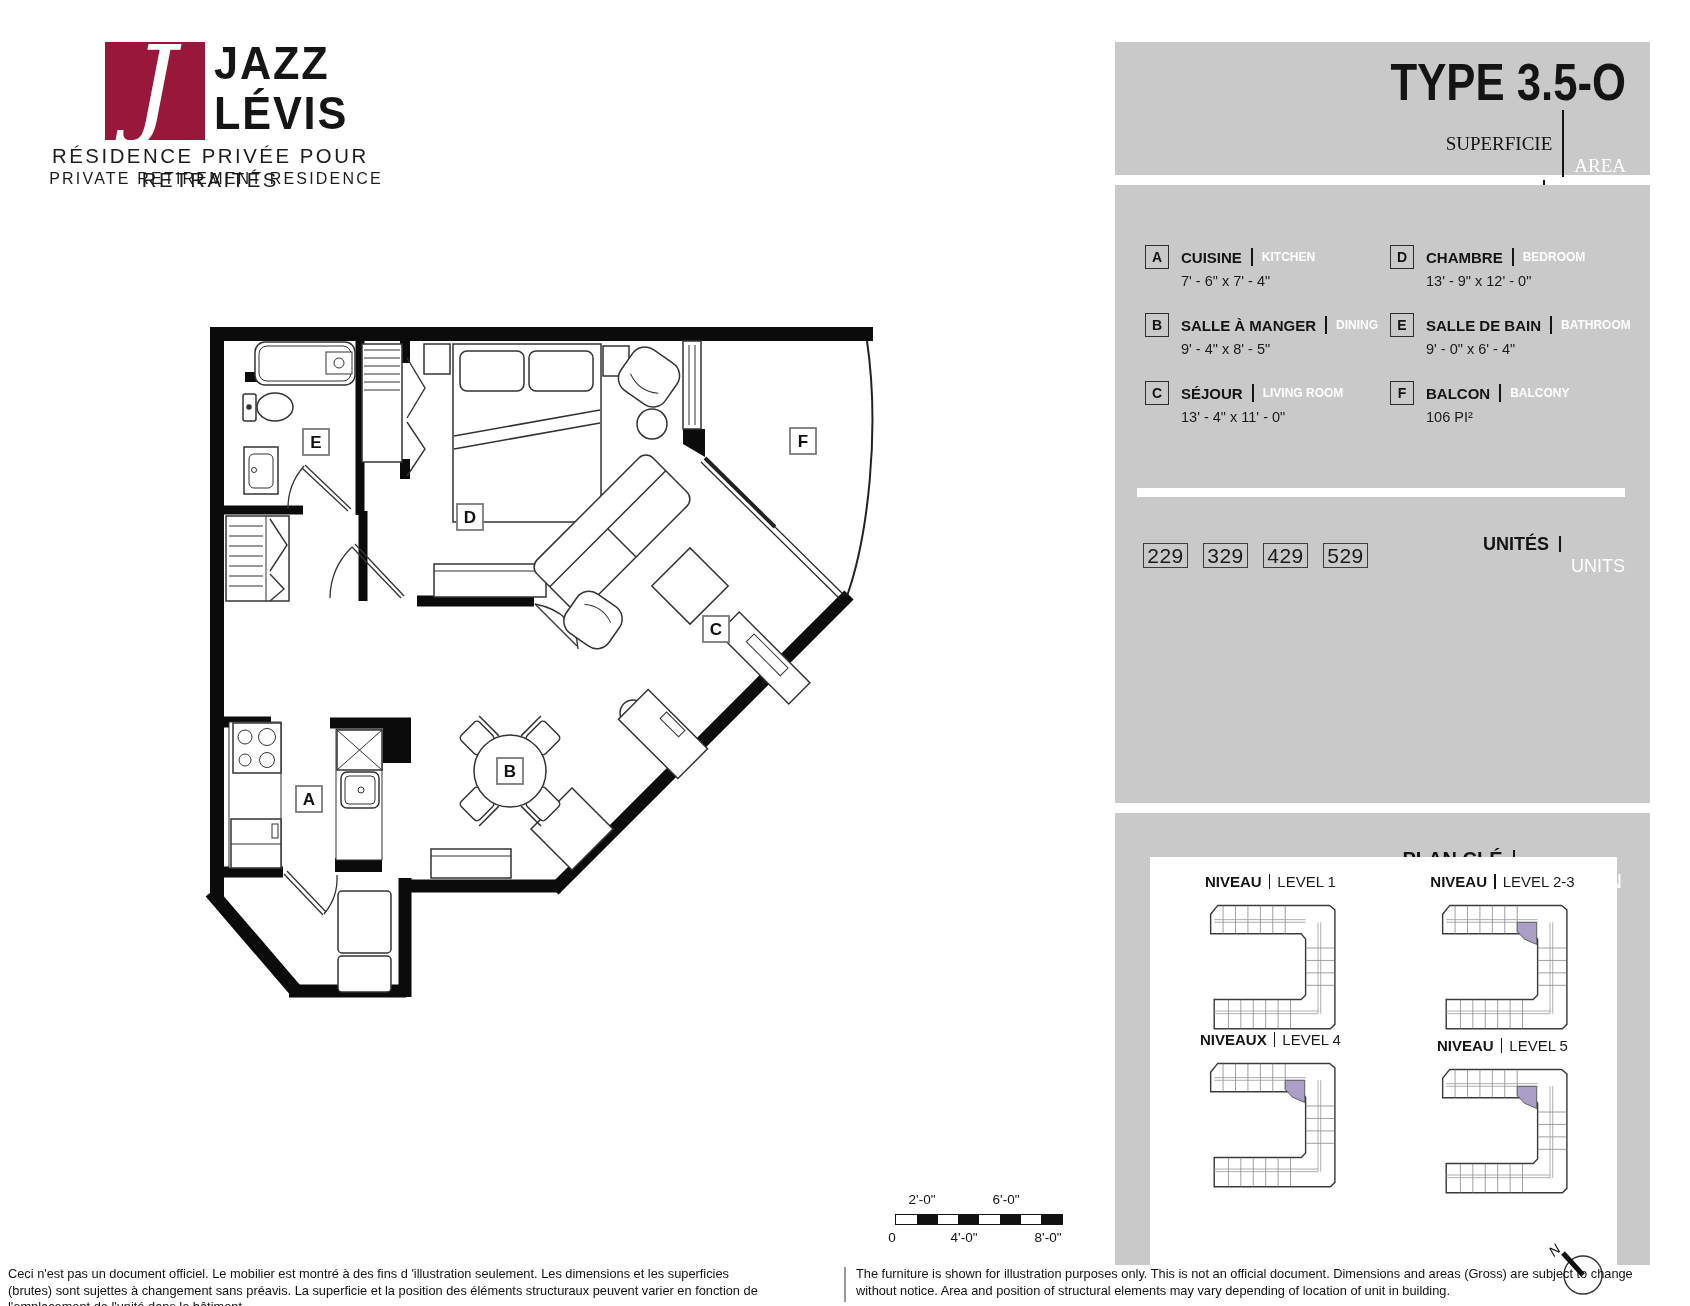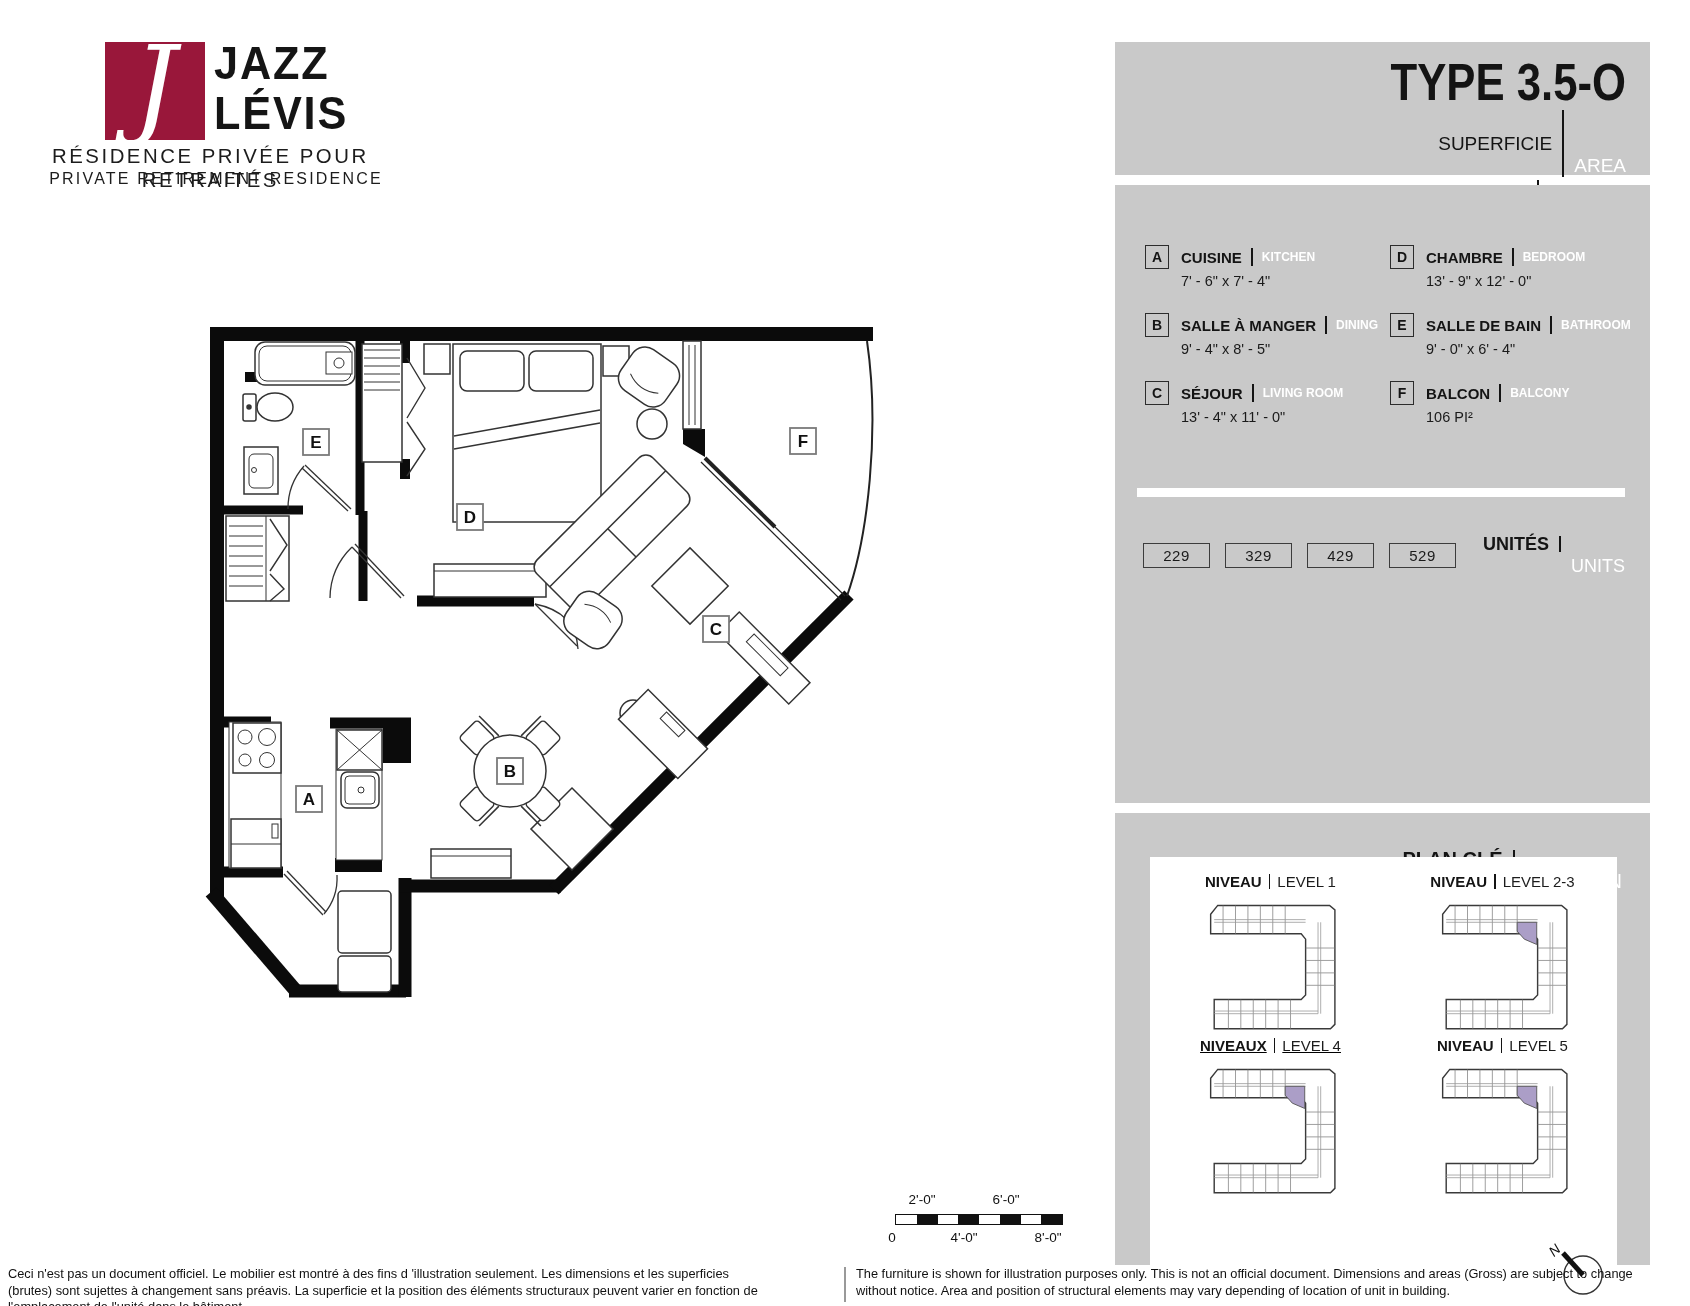--- a/index.html
+++ b/index.html
@@ -11,21 +11,21 @@
   #logo-monogram { width:100%; height:100%; display:flex; align-items:center; justify-content:center;
     font-family:"DejaVu Serif", serif; font-style:italic; font-size:108px; color:#fff; padding-bottom:12px; }
   #logo-name { left:214px; top:38px; line-height:50px; font-weight:bold; font-size:47px; letter-spacing:2px; color:#151515; transform:scaleX(.92); transform-origin:left top; }
   #logo-tag-fr { left:28px; top:144px; width:376px; text-align:center; font-size:21px; letter-spacing:2.6px; color:#1c1c1c; transform:scaleX(.97); transform-origin:left top; }
   #logo-tag-en { left:28px; top:170px; width:376px; text-align:center; font-size:16px; letter-spacing:2.2px; color:#1c1c1c; }
 
   
   .gray-panel { background:#c9c9c9; left:1115px; width:535px; }
   #panel-header { top:42px; height:133px; padding:14px 24px 0 0; text-align:right; }
   #type-title { font-size:52px; font-weight:bold; color:#141414; letter-spacing:0; transform:scaleX(.84); transform-origin:right top; line-height:52px; }
-  .hdr-line { display:flex; justify-content:flex-end; align-items:center; }
+  .hdr-line { display:flex; justify-content:flex-end; align-items:center;font-family:Liberation Serif, serif; }
   #superficie-line { margin-top:2px; font-size:19px; }
   #area-line { margin-top:3px; font-size:24px; }
   .lbl-fr { color:#141414; } .lbl-en { color:#fff;margin-top:45px; }
   .sep { background:#141414; width:2px; align-self:stretch; margin:0 10px; }
   #area-value { font-weight:bold; margin-right:8px; }
 
   #panel-main { top:185px; height:618px; }
   .legend-col { position:absolute; top:60px; }
   #legend-col-left { left:30px; } #legend-col-right { left:275px; }
   .legend-item { margin-bottom:24px; min-height:34px; }
@@ -33,29 +33,29 @@
   .letter-box { width:24px; height:24px; border:1.6px solid #2c2c2c; display:flex; align-items:center; justify-content:center;
     font-size:14px; font-weight:bold; color:#141414; margin-right:12px; flex:none; }
   .legend-fr { font-weight:bold; font-size:15px; color:#141414; white-space:nowrap;text-align:right; }
   .legend-sep { background:#141414; width:2px; height:18px; margin:0 9px; }
   .legend-en { font-weight:bold; font-size:12px; color:#fff; white-space:nowrap; }
   .legend-dims { font-size:14.5px; color:#1a1a1a; margin:4px 0 0 36px; white-space:nowrap; }
   #units-divider { position:absolute; left:22px; top:303px; width:488px; height:9px; background:#fff; }
   #units-title { position:absolute; right:25px; top:326px; display:flex; align-items:center; font-size:18px; }
   #units-title .lbl-fr, #plan-cle-title .lbl-fr { font-weight:bold; }
   #units-row { position:absolute; left:28px; top:358px; display:flex; gap:15px; }
-  .unit-box { width:67px; height:25px; border:1.5px solid #3c3c3c; display:flex; align-items:center; justify-content:center;
-    font-size:15px; color:#1a1a1a; letter-spacing:.5px; }
+  .unit-box { width:45px; height:25px; border:1.5px solid #3c3c3c; display:flex; align-items:center; justify-content:center;
+    font-size:21px; color:#1a1a1a; letter-spacing:.5px; }
 
   #panel-keyplan { top:813px; height:452px; }
   #plan-cle-title { position:absolute; right:28px; top:12px; display:flex; align-items:center; font-size:20px; }
   #keyplan-box { position:absolute; left:35px; top:44px; width:467px; height:454px; background:#fff; }
   .level-cell { position:absolute; width:225px; height:170px; }
   #level-0 { left:8px; top:14px; } #level-1 { left:240px; top:14px; }
-  #level-2 { left:8px; top:178px;text-decoration:underline; } #level-3 { left:240px; top:178px; }
+  #level-2 { left:8px; top:172px; } #level-3 { left:240px; top:178px; }
   .level-label { display:flex; align-items:center; justify-content:center; font-size:15px; height:20px; }
   .level-label .lbl-fr { font-weight:bold; color:#141414; }
   .level-label .l-sep { background:#141414; width:1.6px; height:15px; margin:0 7px; }
   .level-label .lbl-lv { color:#1c1c1c; }
   .mini { display:block; margin:2px auto 0; }
   #north-compass { right:8px; bottom:12px; }
 
   
   #floorplan { left:195px; top:290px; }
 

